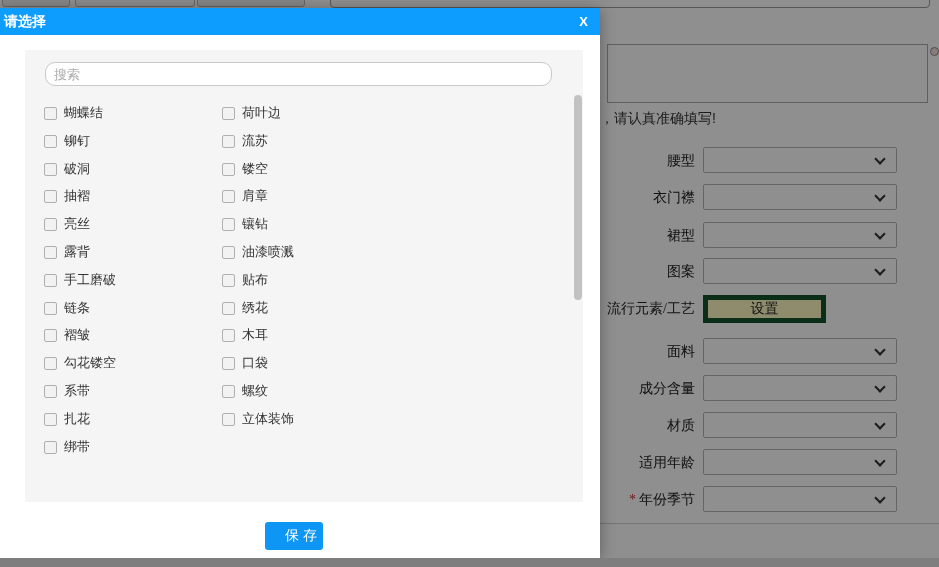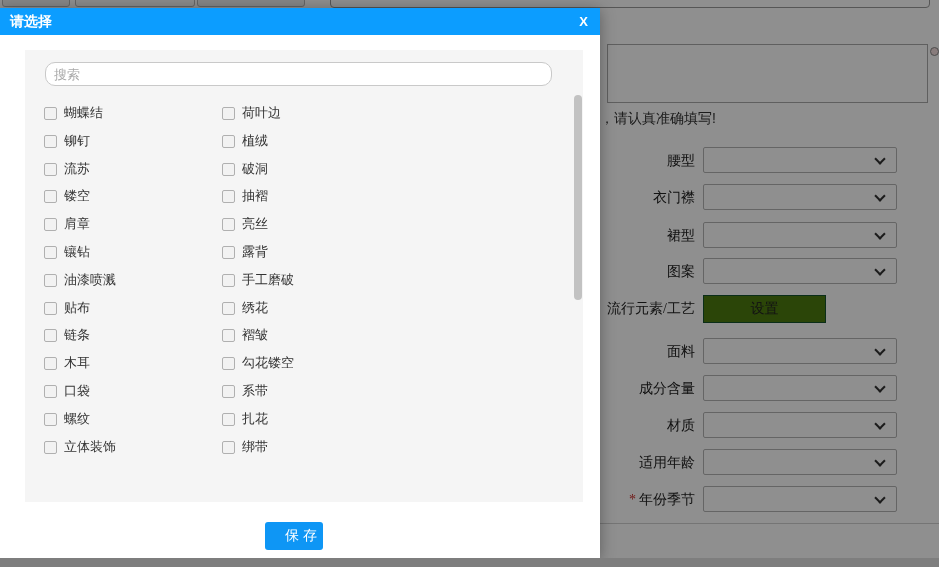--- a/index.html
+++ b/index.html
@@ -20,30 +20,30 @@
   .topinput{position:absolute;left:330px;top:-16px;width:600px;height:24px;background:#fff;border:1px solid #999;border-radius:4px;}
   .bg-textarea{position:absolute;left:607px;top:44px;width:321px;height:59px;background:#fff;border:1px solid #aaa;}
   .bg-circle{position:absolute;left:930px;top:47px;width:9px;height:9px;border:1px solid #888;border-radius:50%;background:#f2dede;}
   .bg-hint{position:absolute;left:600px;top:110px;font-size:14px;color:#333;white-space:nowrap;}
   .bg-form{position:absolute;inset:0;}
   .frow{position:absolute;left:0;width:939px;height:28px;}
   .flabel{position:absolute;right:244px;top:5px;font-size:14px;color:#222;white-space:nowrap;font-family:Liberation Serif, serif;}
   .req{color:var(--req-red);margin-right:3px;}
   .fselect{position:absolute;left:703px;top:0;width:194px;height:26px;background:#fff;border:1px solid #b5b5b5;border-radius:2px;}
   .chev{position:absolute;right:12px;top:7px;width:8px;height:8px;border-right:2px solid #333;border-bottom:2px solid #333;transform:rotate(45deg);}
-  .fbutton{position:absolute;left:703px;top:0;width:123px;height:28px;background:#4d7c0f;border:1px solid #14532d;font-size:14px;color:#222;display:flex;align-items:center;justify-content:center;}
+  .fbutton{position:absolute;left:703px;top:0;width:123px;height:28px;background:#fef9c3;border:5px solid #14532d;font-size:14px;color:#222;display:flex;align-items:center;justify-content:center;}
   .bg-divider{position:absolute;left:0;top:523px;width:939px;height:1px;background:#d0d0d0;}
 
   
   .overlay{position:absolute;inset:0;background:rgba(0,0,0,0.44);z-index:10;}
 
   
   .modal{position:absolute;left:0;top:8px;width:600px;height:550px;background:#fff;z-index:20;box-shadow:0 2px 14px rgba(0,0,0,.35);}
   .mhead{position:absolute;left:0;top:0;width:100%;height:27px;background:var(--blue);display:flex;align-items:center;}
-  .mtitle{color:#fff;font-size:14px;font-weight:bold;padding-left:10px;}
+  .mtitle{color:#fff;font-size:14px;font-weight:bold;padding-left:4px;}
   .mclose{position:absolute;right:12px;top:5px;color:#fff;font-size:13px;font-weight:bold;cursor:pointer;line-height:17px;}
   .mpanel{position:absolute;left:25px;top:42px;width:558px;height:452px;background:#f5f5f5;}
   .msearch{position:absolute;left:20px;top:12px;width:507px;height:24px;border:1px solid #c9c9c9;border-radius:10px;background:#fff;font-size:13px;padding:0 8px;color:#333;outline:none;font-family:"Liberation Sans",sans-serif;}
   .msearch::placeholder{color:#a8a8a8;}
   .ogrid{position:absolute;left:19px;top:54px;display:grid;grid-template-columns:178px 220px;grid-auto-rows:27.8px;}
   .opt{display:flex;align-items:flex-end;height:16px;cursor:pointer;}
   .cb{width:13px;height:13px;background:#f2f2f2;border:1px solid #b0b0b0;border-radius:2px;margin-right:7px;flex:none;}
   .optlabel{font-size:13px;color:#333;line-height:14px;white-space:nowrap;}
   .sthumb{position:absolute;left:549px;top:45px;width:8px;height:205px;background:#c2c2c2;border-radius:4px;}
   .msave{position:absolute;left:265px;top:514px;width:58px;height:28px;background:var(--save-blue);color:#fff;font-size:14px;border-radius:3px;display:flex;align-items:center;justify-content:center;cursor:pointer;white-space:nowrap;padding-left:14px;}
@@ -125,24 +125,20 @@
           <label class="opt">
             <span class="cb"></span>
             <span class="optlabel">荷叶边</span>
           </label>
           <label class="opt">
             <span class="cb"></span>
             <span class="optlabel">铆钉</span>
           </label>
           <label class="opt">
             <span class="cb"></span>
-            <span class="optlabel">植绒</span>
-          </label>
-          <label class="opt">
-            <span class="cb"></span>
             <span class="optlabel">流苏</span>
           </label>
           <label class="opt">
             <span class="cb"></span>
             <span class="optlabel">破洞</span>
           </label>
           <label class="opt">
             <span class="cb"></span>
             <span class="optlabel">镂空</span>
           </label>
@@ -173,25 +169,25 @@
           <label class="opt">
             <span class="cb"></span>
             <span class="optlabel">手工磨破</span>
           </label>
           <label class="opt">
             <span class="cb"></span>
             <span class="optlabel">贴布</span>
           </label>
           <label class="opt">
             <span class="cb"></span>
+            <span class="optlabel">链条</span>
+          </label>
+          <label class="opt">
+            <span class="cb"></span>
             <span class="optlabel">绣花</span>
-          </label>
-          <label class="opt">
-            <span class="cb"></span>
-            <span class="optlabel">链条</span>
           </label>
           <label class="opt">
             <span class="cb"></span>
             <span class="optlabel">褶皱</span>
           </label>
           <label class="opt">
             <span class="cb"></span>
             <span class="optlabel">木耳</span>
           </label>
           <label class="opt">

